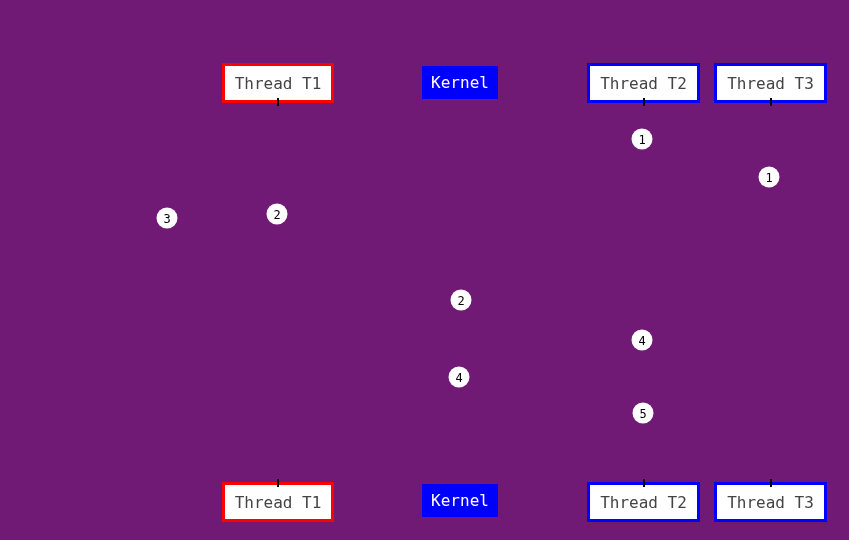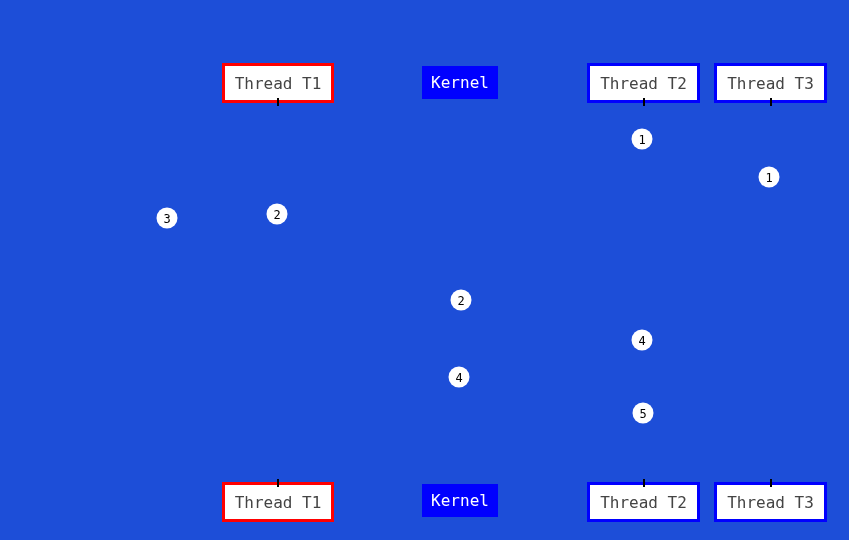--- a/index.html
+++ b/index.html
@@ -35,21 +35,21 @@
     display: flex;
     align-items: center;
     justify-content: center;
     font-size: 12px;
     line-height: 1;
   }
 </style>
 </head>
 <body>
 
-<div id="canvas" style="background: #1d4ed8; text-align: right;">
+<div id="canvas" style="background: #701a75; text-align: right;">
   <div id="actors-layer">
       <div class="actor" style="left: 222px; top: 63px; width: 112px; height: 40px; background: rgb(255, 255, 255); color: rgb(68, 68, 68); border: 3px solid rgb(255, 0, 0);">
         <span>Thread T1</span>
       </div>
       <div class="lifeline-tick" style="left: 277px; top: 98px; background: rgb(0, 0, 0);"></div>
       <div class="actor" style="left: 222px; top: 482px; width: 112px; height: 40px; background: rgb(255, 255, 255); color: rgb(68, 68, 68); border: 3px solid rgb(255, 0, 0);">
         <span>Thread T1</span>
       </div>
       <div class="lifeline-tick" style="left: 277px; top: 479px; background: rgb(0, 0, 0);"></div>
       <div class="actor" style="left: 422px; top: 66px; width: 76px; height: 33px; background: rgb(0, 0, 255); color: rgb(255, 255, 255);">

